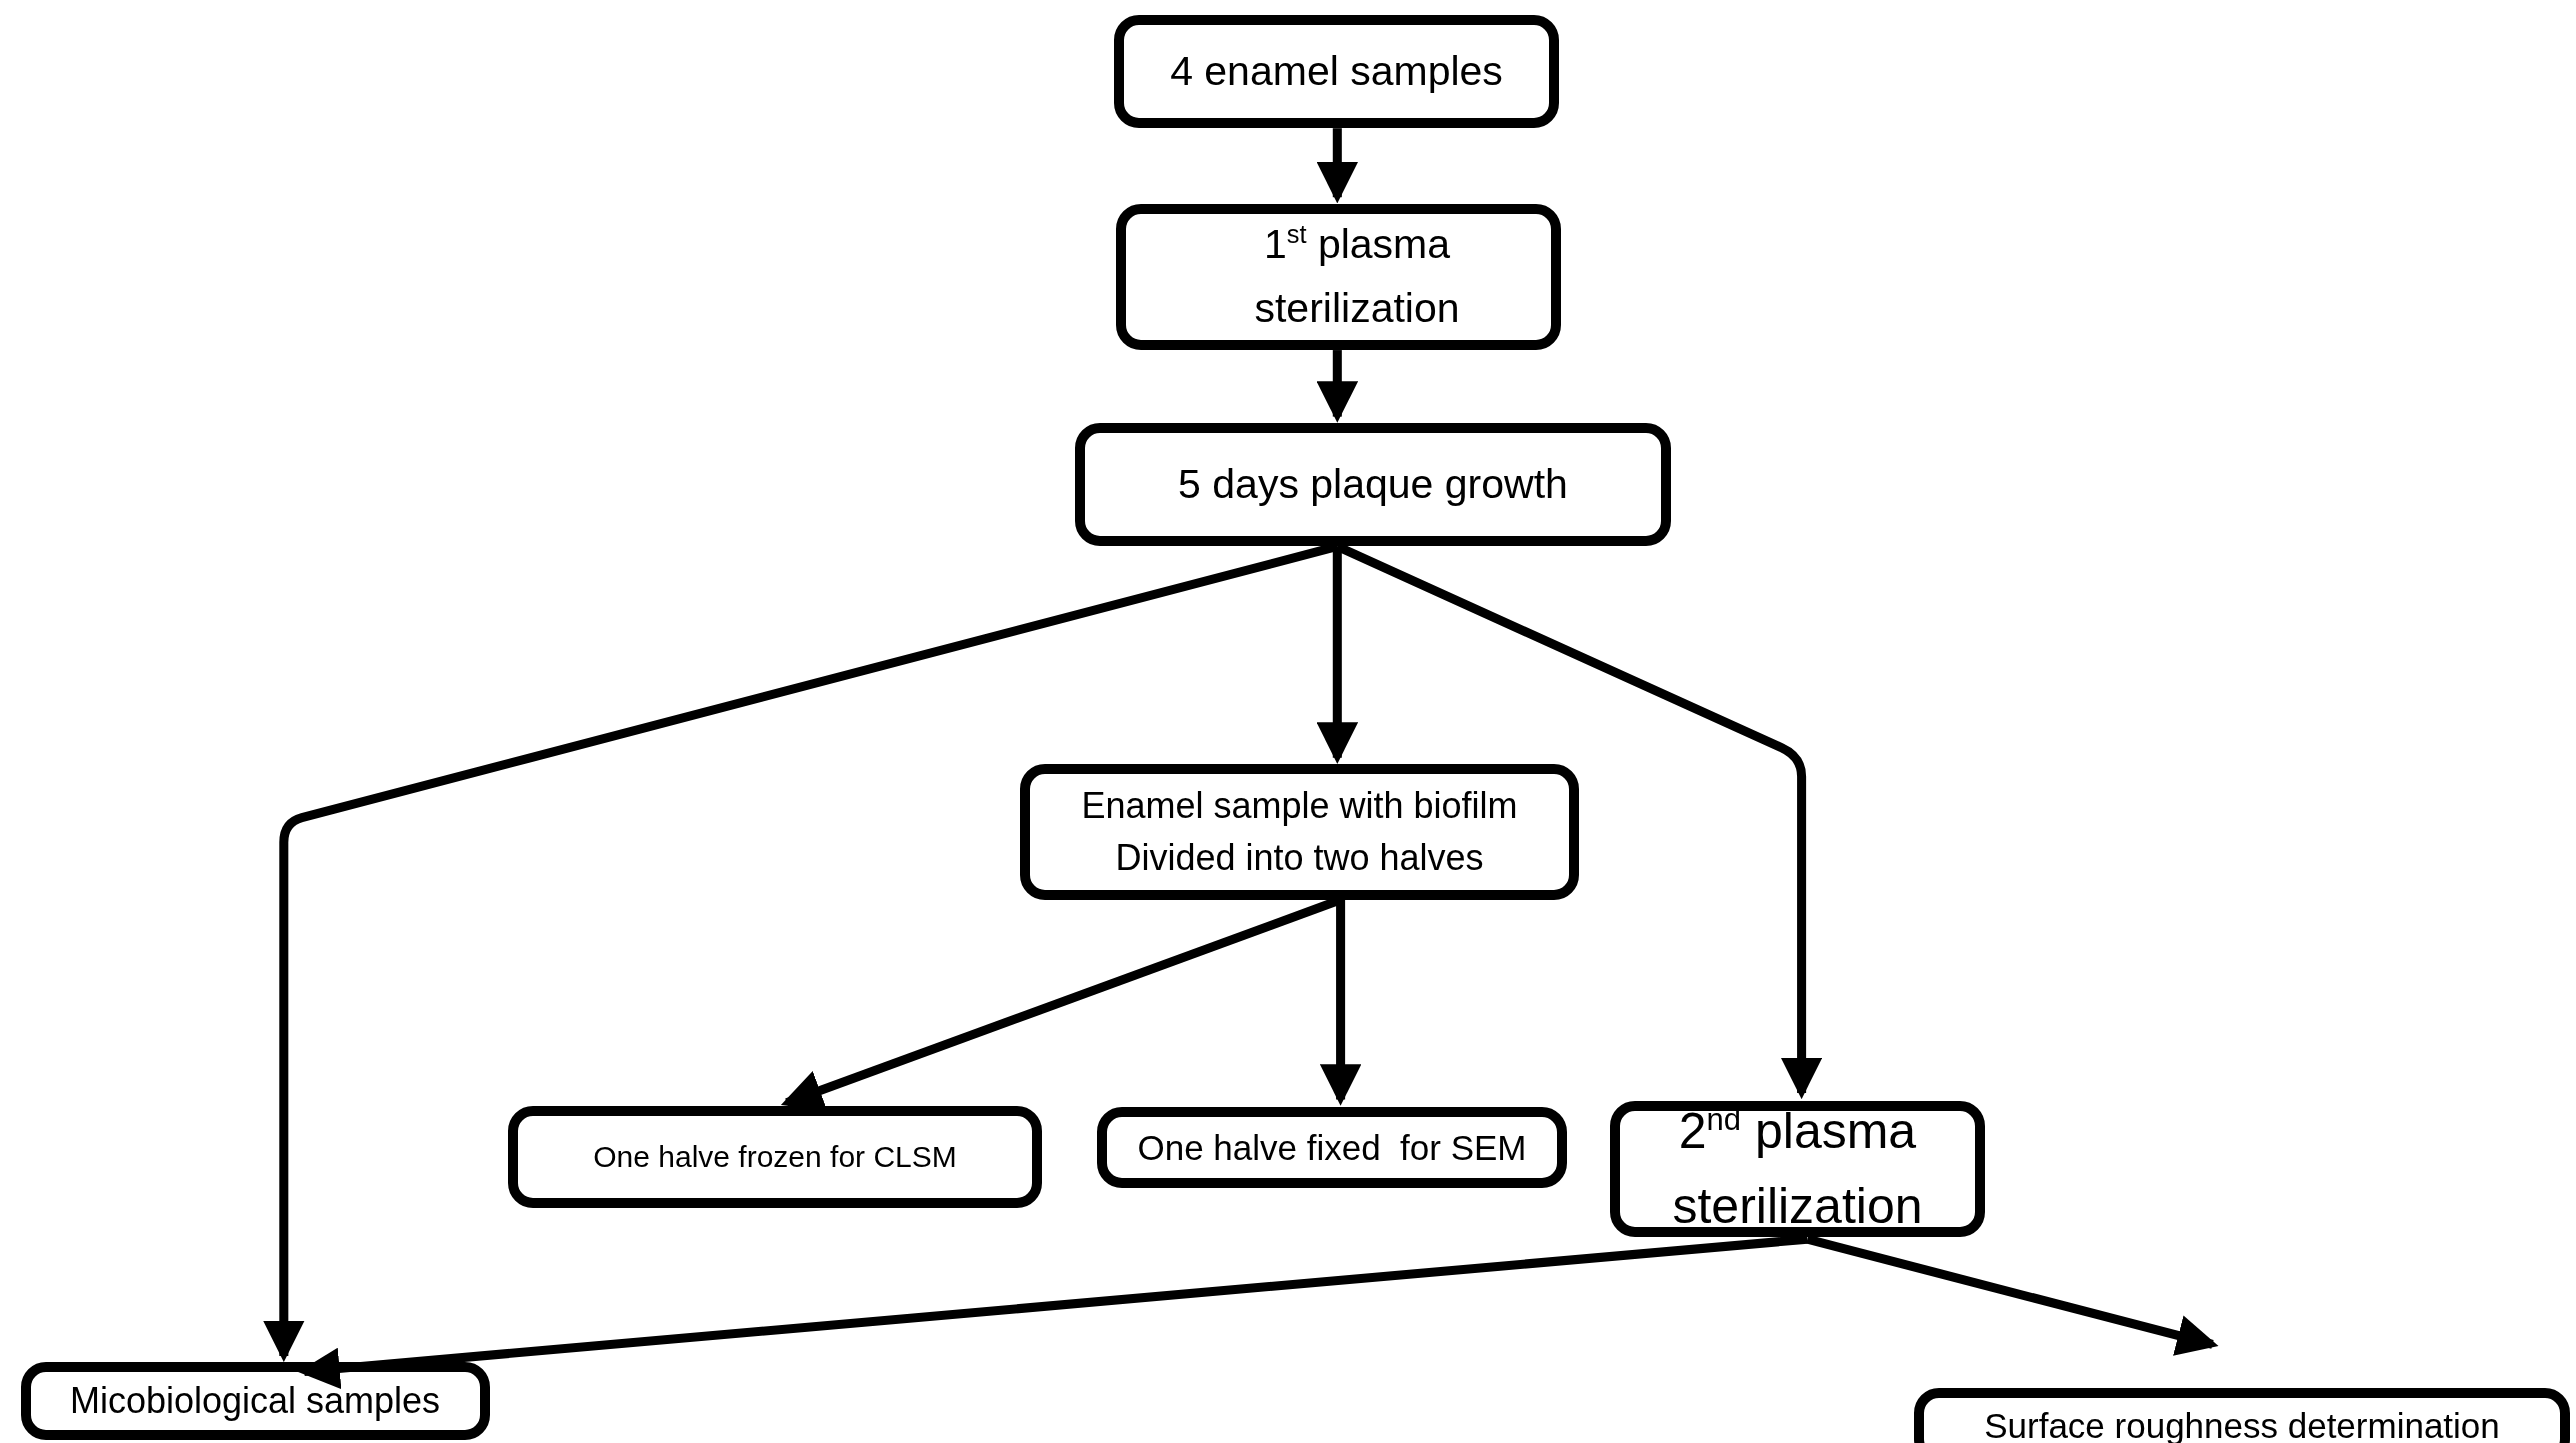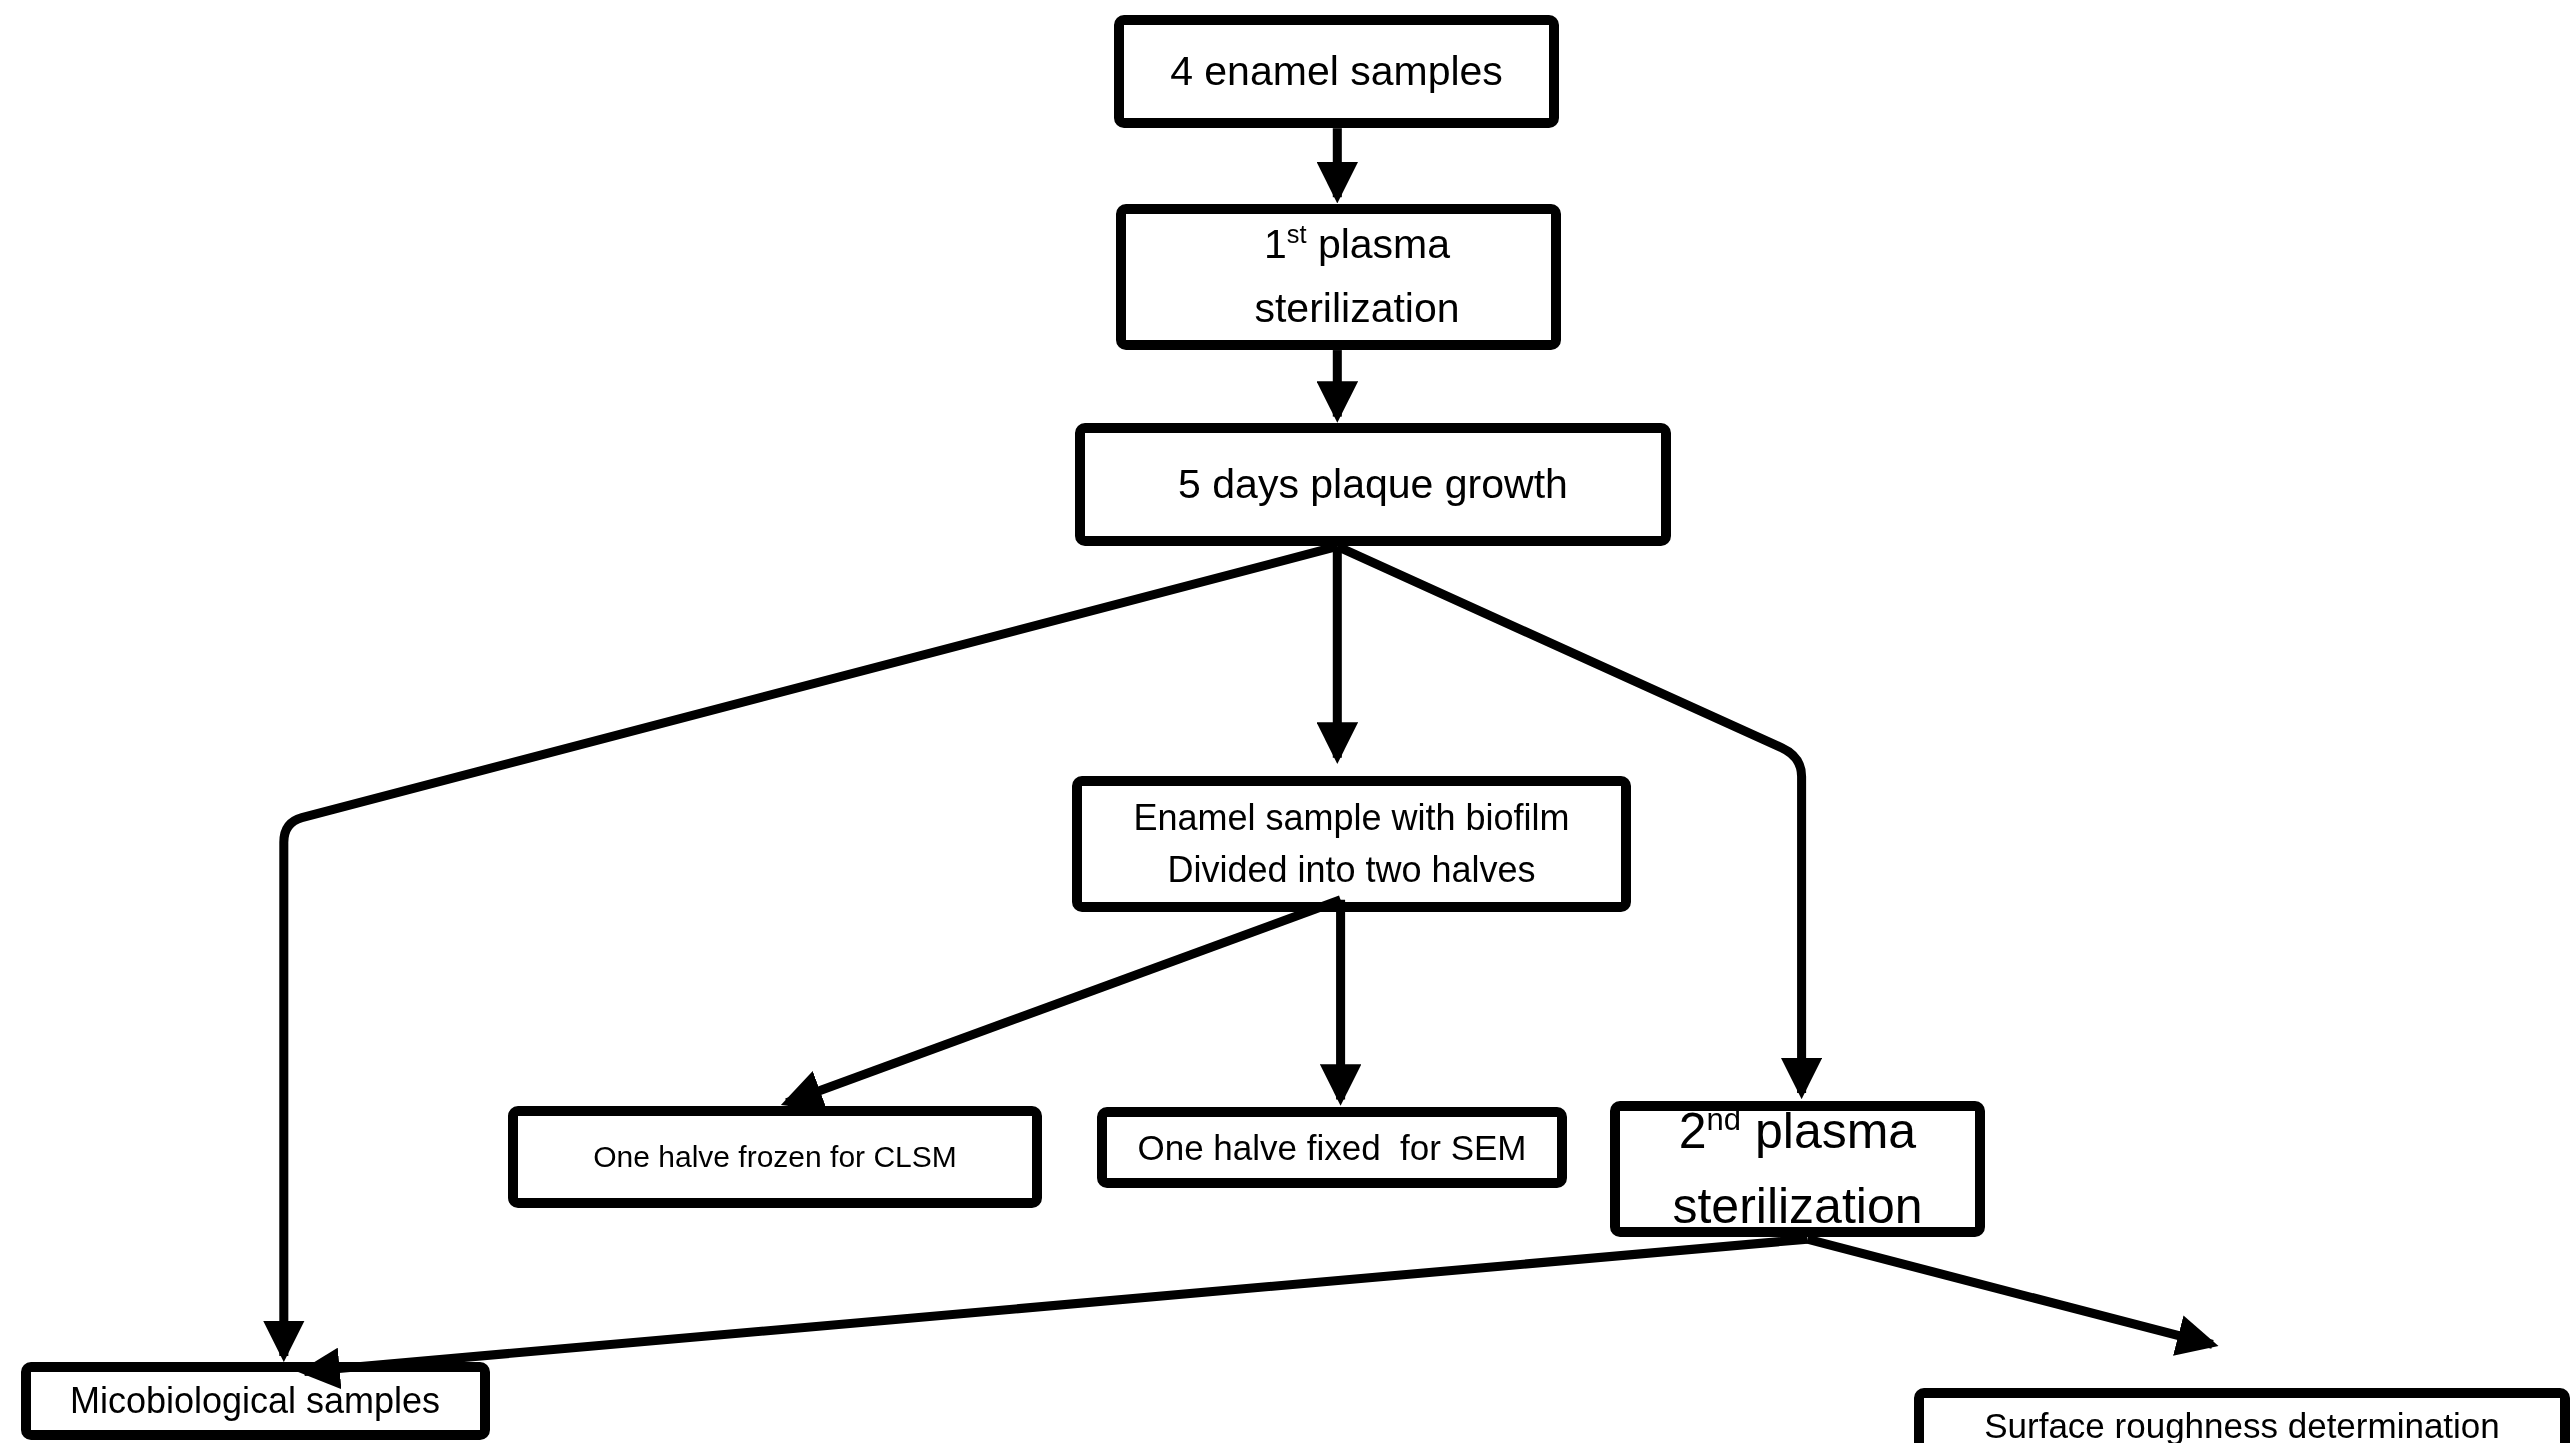--- a/index.html
+++ b/index.html
@@ -33,21 +33,21 @@
     stroke: var(--line);
     stroke-width: 11;
     stroke-linejoin: round;
   }
   .arrows marker path { fill: var(--line); stroke: none; }
   .node {
     position: absolute;
     z-index: 1;
     background: var(--box_fill);
     border: 10.7px solid var(--line);
-    border-radius: 10px;
+    border-radius: 25px;
     color: var(--text);
     display: flex;
     align-items: center;
     justify-content: center;
     text-align: center;
   }
   .lbl { white-space: pre-wrap; }
   .lbl sup {
     font-size: 62%;
     vertical-align: super;
@@ -81,21 +81,21 @@
   </div>
 
   <div class="node" style="left:1116px; top:204px; width:445px; height:146px; font-size:41px; line-height:1.55;padding-left:37px;">
     <div class="lbl"><span>1</span><sup>st</sup><span> plasma</span><br><span>sterilization</span></div>
   </div>
 
   <div class="node" style="left:1075px; top:423px; width:596px; height:123px; font-size:41px;">
     <span class="lbl">5 days plaque growth</span>
   </div>
 
-  <div class="node" style="left:1072px; top:764px; width:559px; height:136px; font-size:36px; line-height:1.45;margin-top:12px;">
+  <div class="node" style="left:1020px; top:764px; width:559px; height:136px; font-size:36px; line-height:1.45;">
     <div class="lbl"><span>Enamel sample with biofilm</span><br><span>Divided into two halves</span></div>
   </div>
 
   <div class="node" style="left:508px; top:1106px; width:534px; height:102px; font-size:30px;">
     <span class="lbl">One halve frozen for CLSM</span>
   </div>
 
   <div class="node" style="left:1097px; top:1107px; width:470px; height:81px; font-size:35px;align-items:center;">
     <span class="lbl">One halve fixed  for SEM</span>
   </div>

